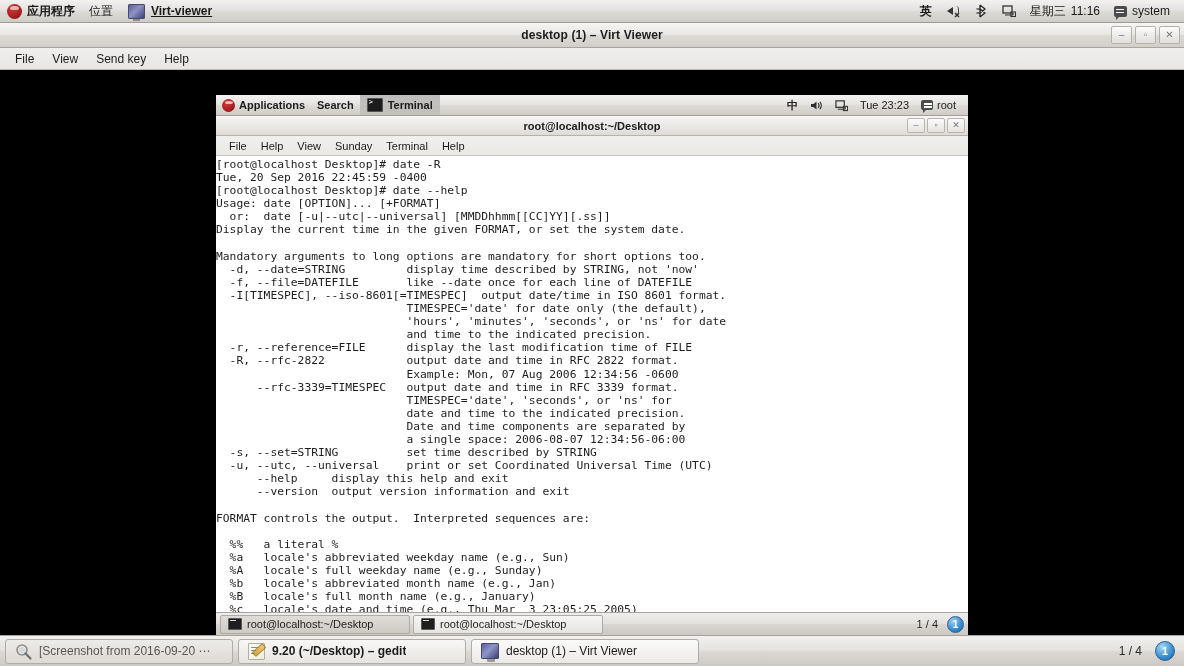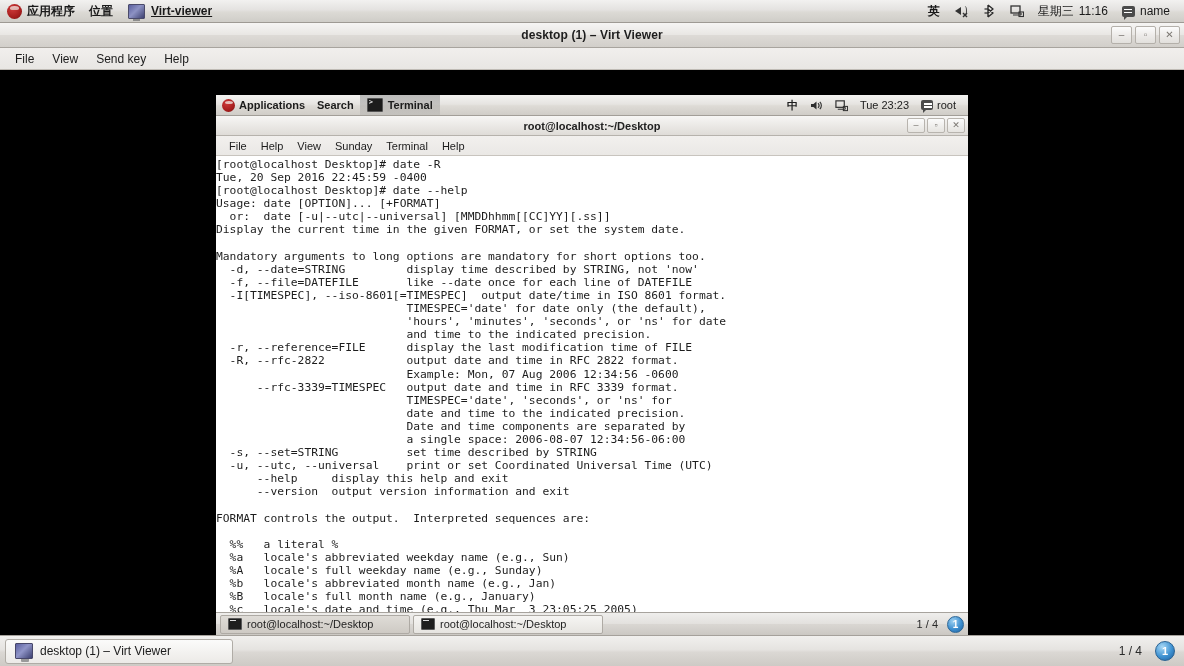--- a/index.html
+++ b/index.html
@@ -250,21 +250,21 @@
 
 <div id="screen">
 
   <div class="host-panel">
     <div class="host-panel-left">
       <div class="panel-item">
         <span class="fedora-logo"></span>
         <span class="cjk" style="font-weight:bold">应用程序</span>
       </div>
       <div class="panel-item">
-        <span class="cjk" style="font-weight:bold">位置</span>
+        <span class="cjk" style="font-weight:normal">位置</span>
       </div>
       <div class="app-tasklabel">
         <span class="vv-mini-icon"></span>
         <span>Virt-viewer</span>
       </div>
     </div>
     <div class="host-panel-right">
       <div class="panel-item">
         <span class="cjk" style="font-weight:bold">英</span>
       </div>
@@ -295,21 +295,21 @@
               <rect x="9" y="8" width="4.5" height="4.5" fill="none" stroke="#333" stroke-width="1.1"></rect>
             </svg>
         </span>
       </div>
       <div class="panel-item">
         <span class="cjk">星期三</span>
         <span>11:16</span>
       </div>
       <div class="panel-item">
         <span class="msg-ico"></span>
-        <span>name</span>
+        <span>system</span>
       </div>
     </div>
   </div>
 
   <div class="vv-window">
     <div class="vv-titlebar">
       <span class="vv-title">desktop (1) – Virt Viewer</span>
       <div class="vv-winbtns">
         <div class="vv-winbtn">‒</div>
         <div class="vv-winbtn">▫</div>
@@ -436,20 +436,34 @@
           <div class="g-task-spacer"></div>
           <div class="g-pager-label">1 / 4</div>
           <div class="g-pager-ball">1</div>
         </div>
 
       </div>
     </div>
   </div>
 
   <div class="host-taskbar">
+    <div class="h-task-btn minimized">
+      <span class="ic-shot">
+        <svg width="17" height="17" viewBox="0 0 17 17">
+          <circle cx="7" cy="7" r="5" fill="none" stroke="#8d8d8d" stroke-width="1.6"></circle>
+          <circle cx="7" cy="7" r="3" fill="#cfd4d8" opacity=".7"></circle>
+          <line x1="10.5" y1="10.5" x2="15.5" y2="15.5" stroke="#6f6f6f" stroke-width="2.2" stroke-linecap="round"></line>
+        </svg>
+      </span>
+      <span class="h-task-label">[Screenshot from 2016-09-20 ⋯</span>
+    </div>
+    <div class="h-task-btn">
+      <span class="ic-gedit"></span>
+      <span class="h-task-label" style="font-weight:bold">9.20 (~/Desktop) – gedit</span>
+    </div>
     <div class="h-task-btn active">
       <span class="ic-vv"></span>
       <span class="h-task-label">desktop (1) – Virt Viewer</span>
     </div>
     <div class="h-spacer"></div>
     <div class="h-pager-label">1 / 4</div>
     <div class="h-pager-ball">1</div>
   </div>
 
 </div>

